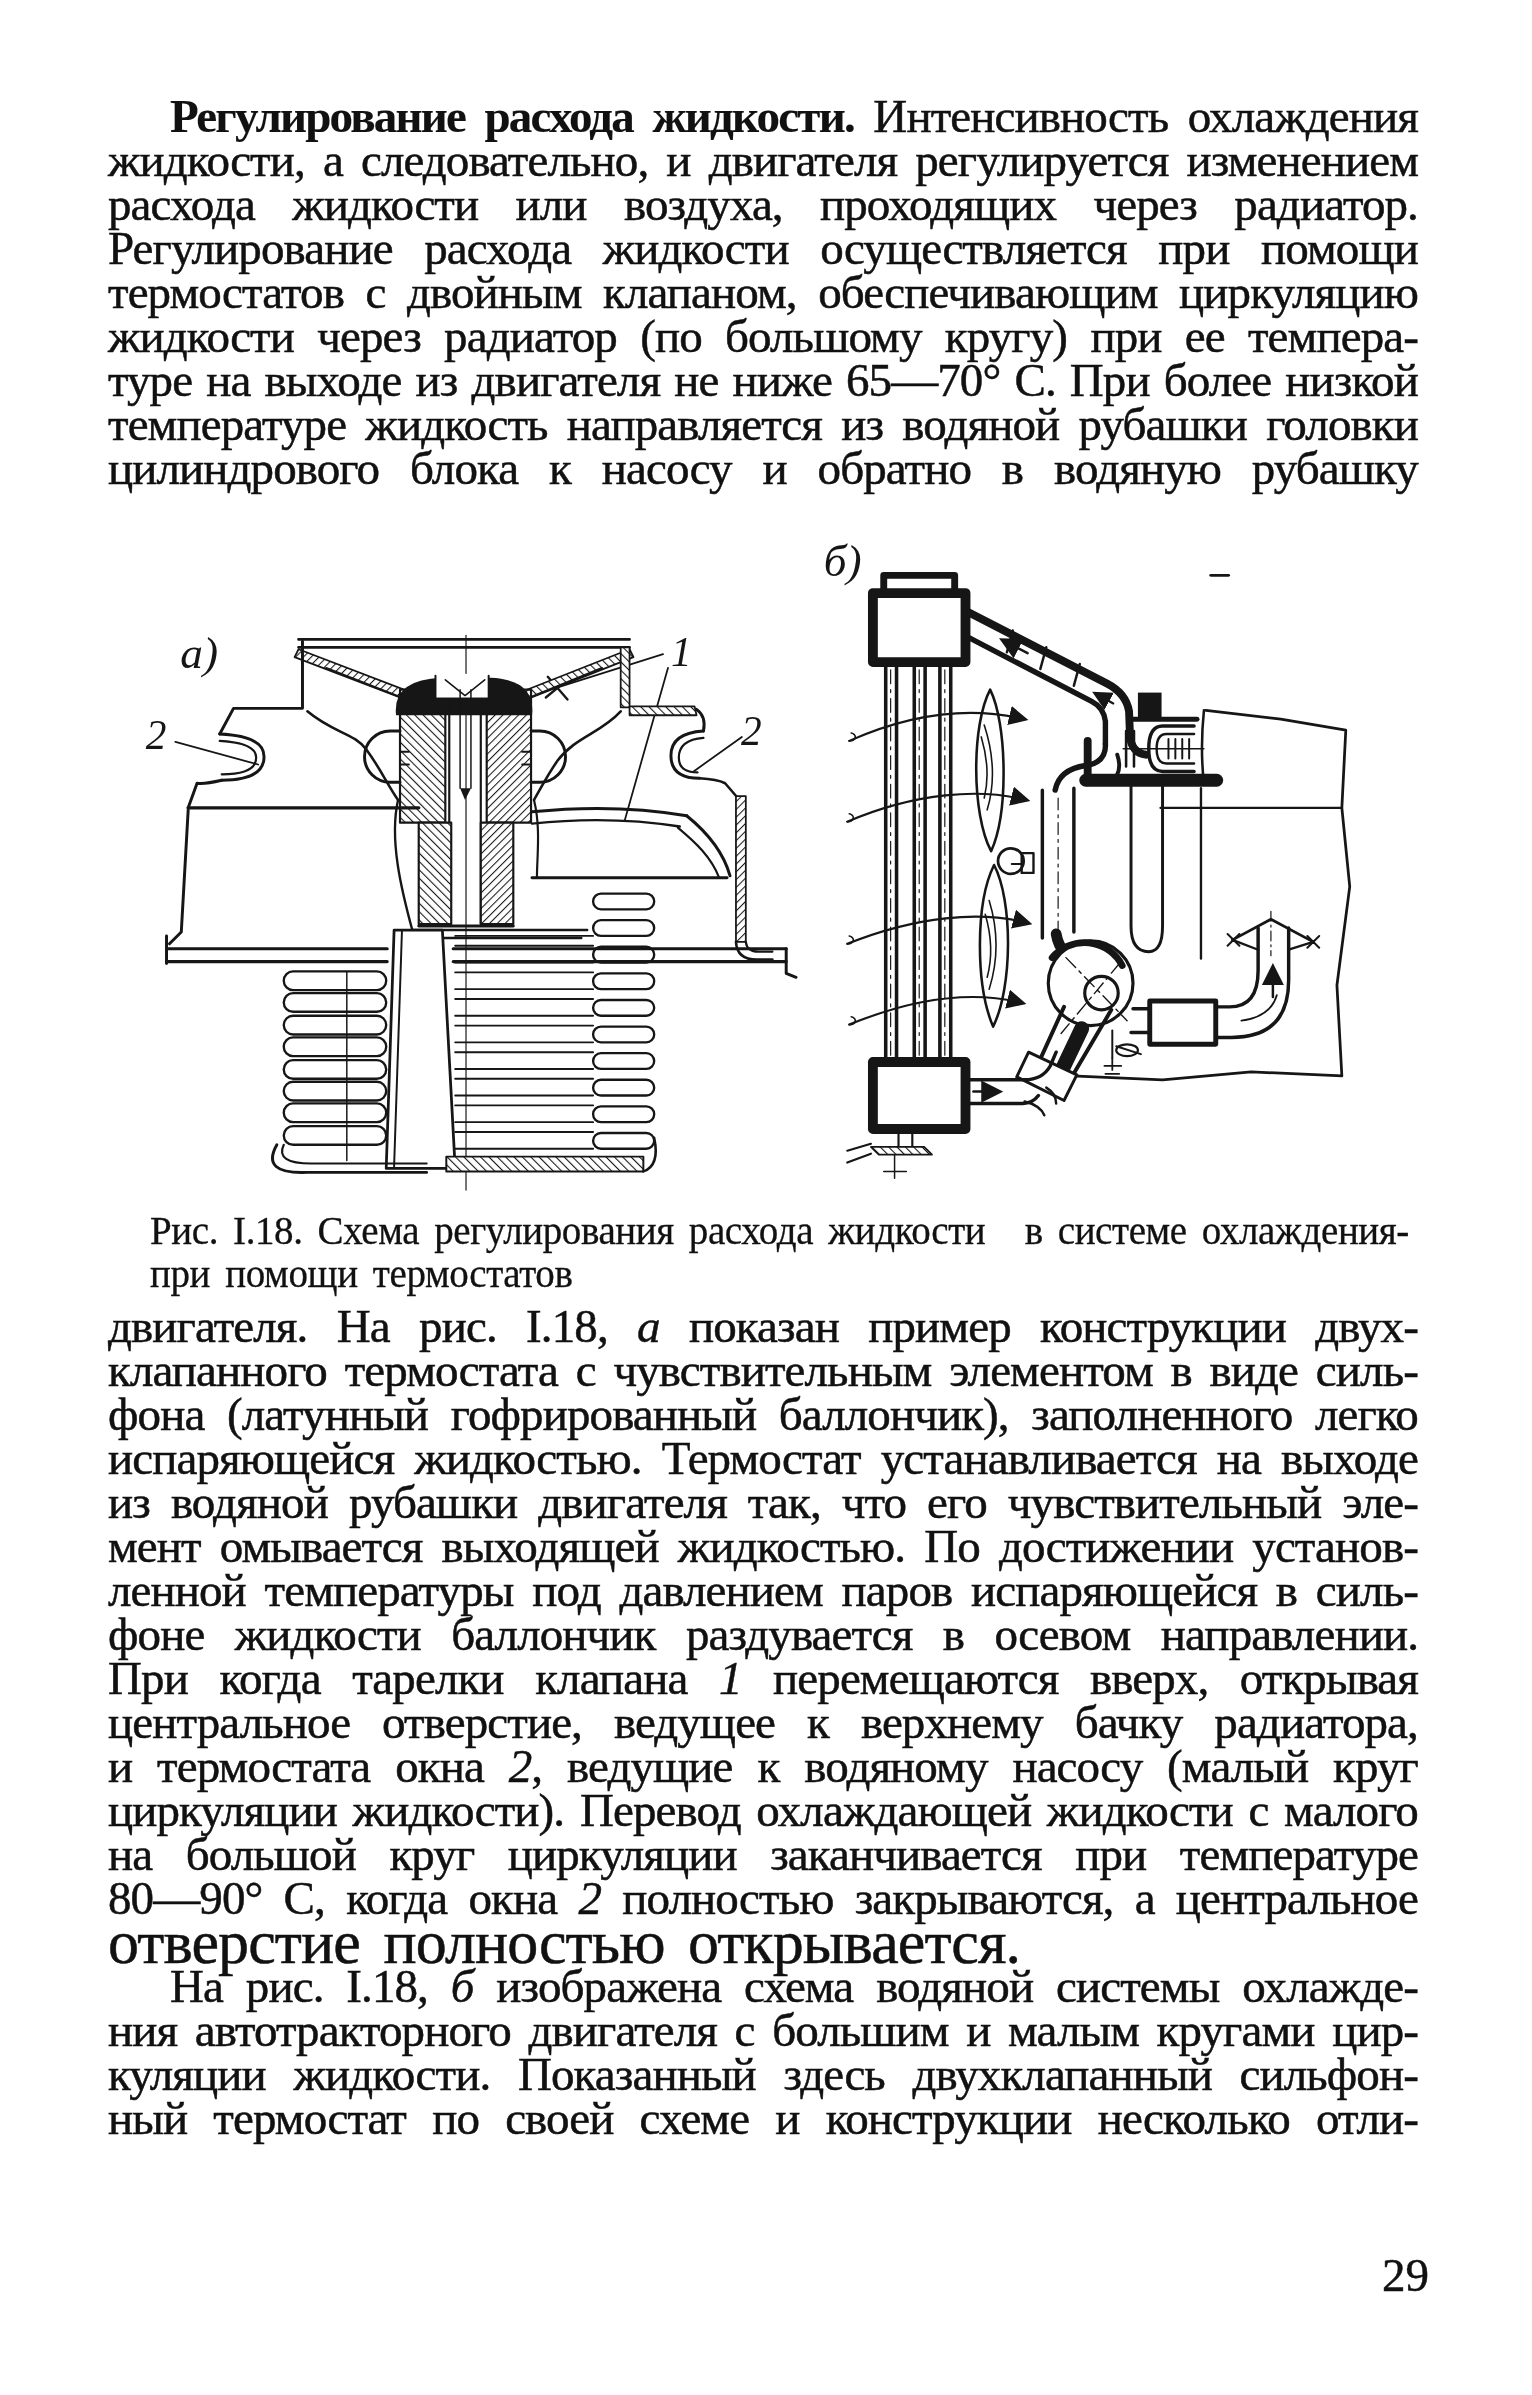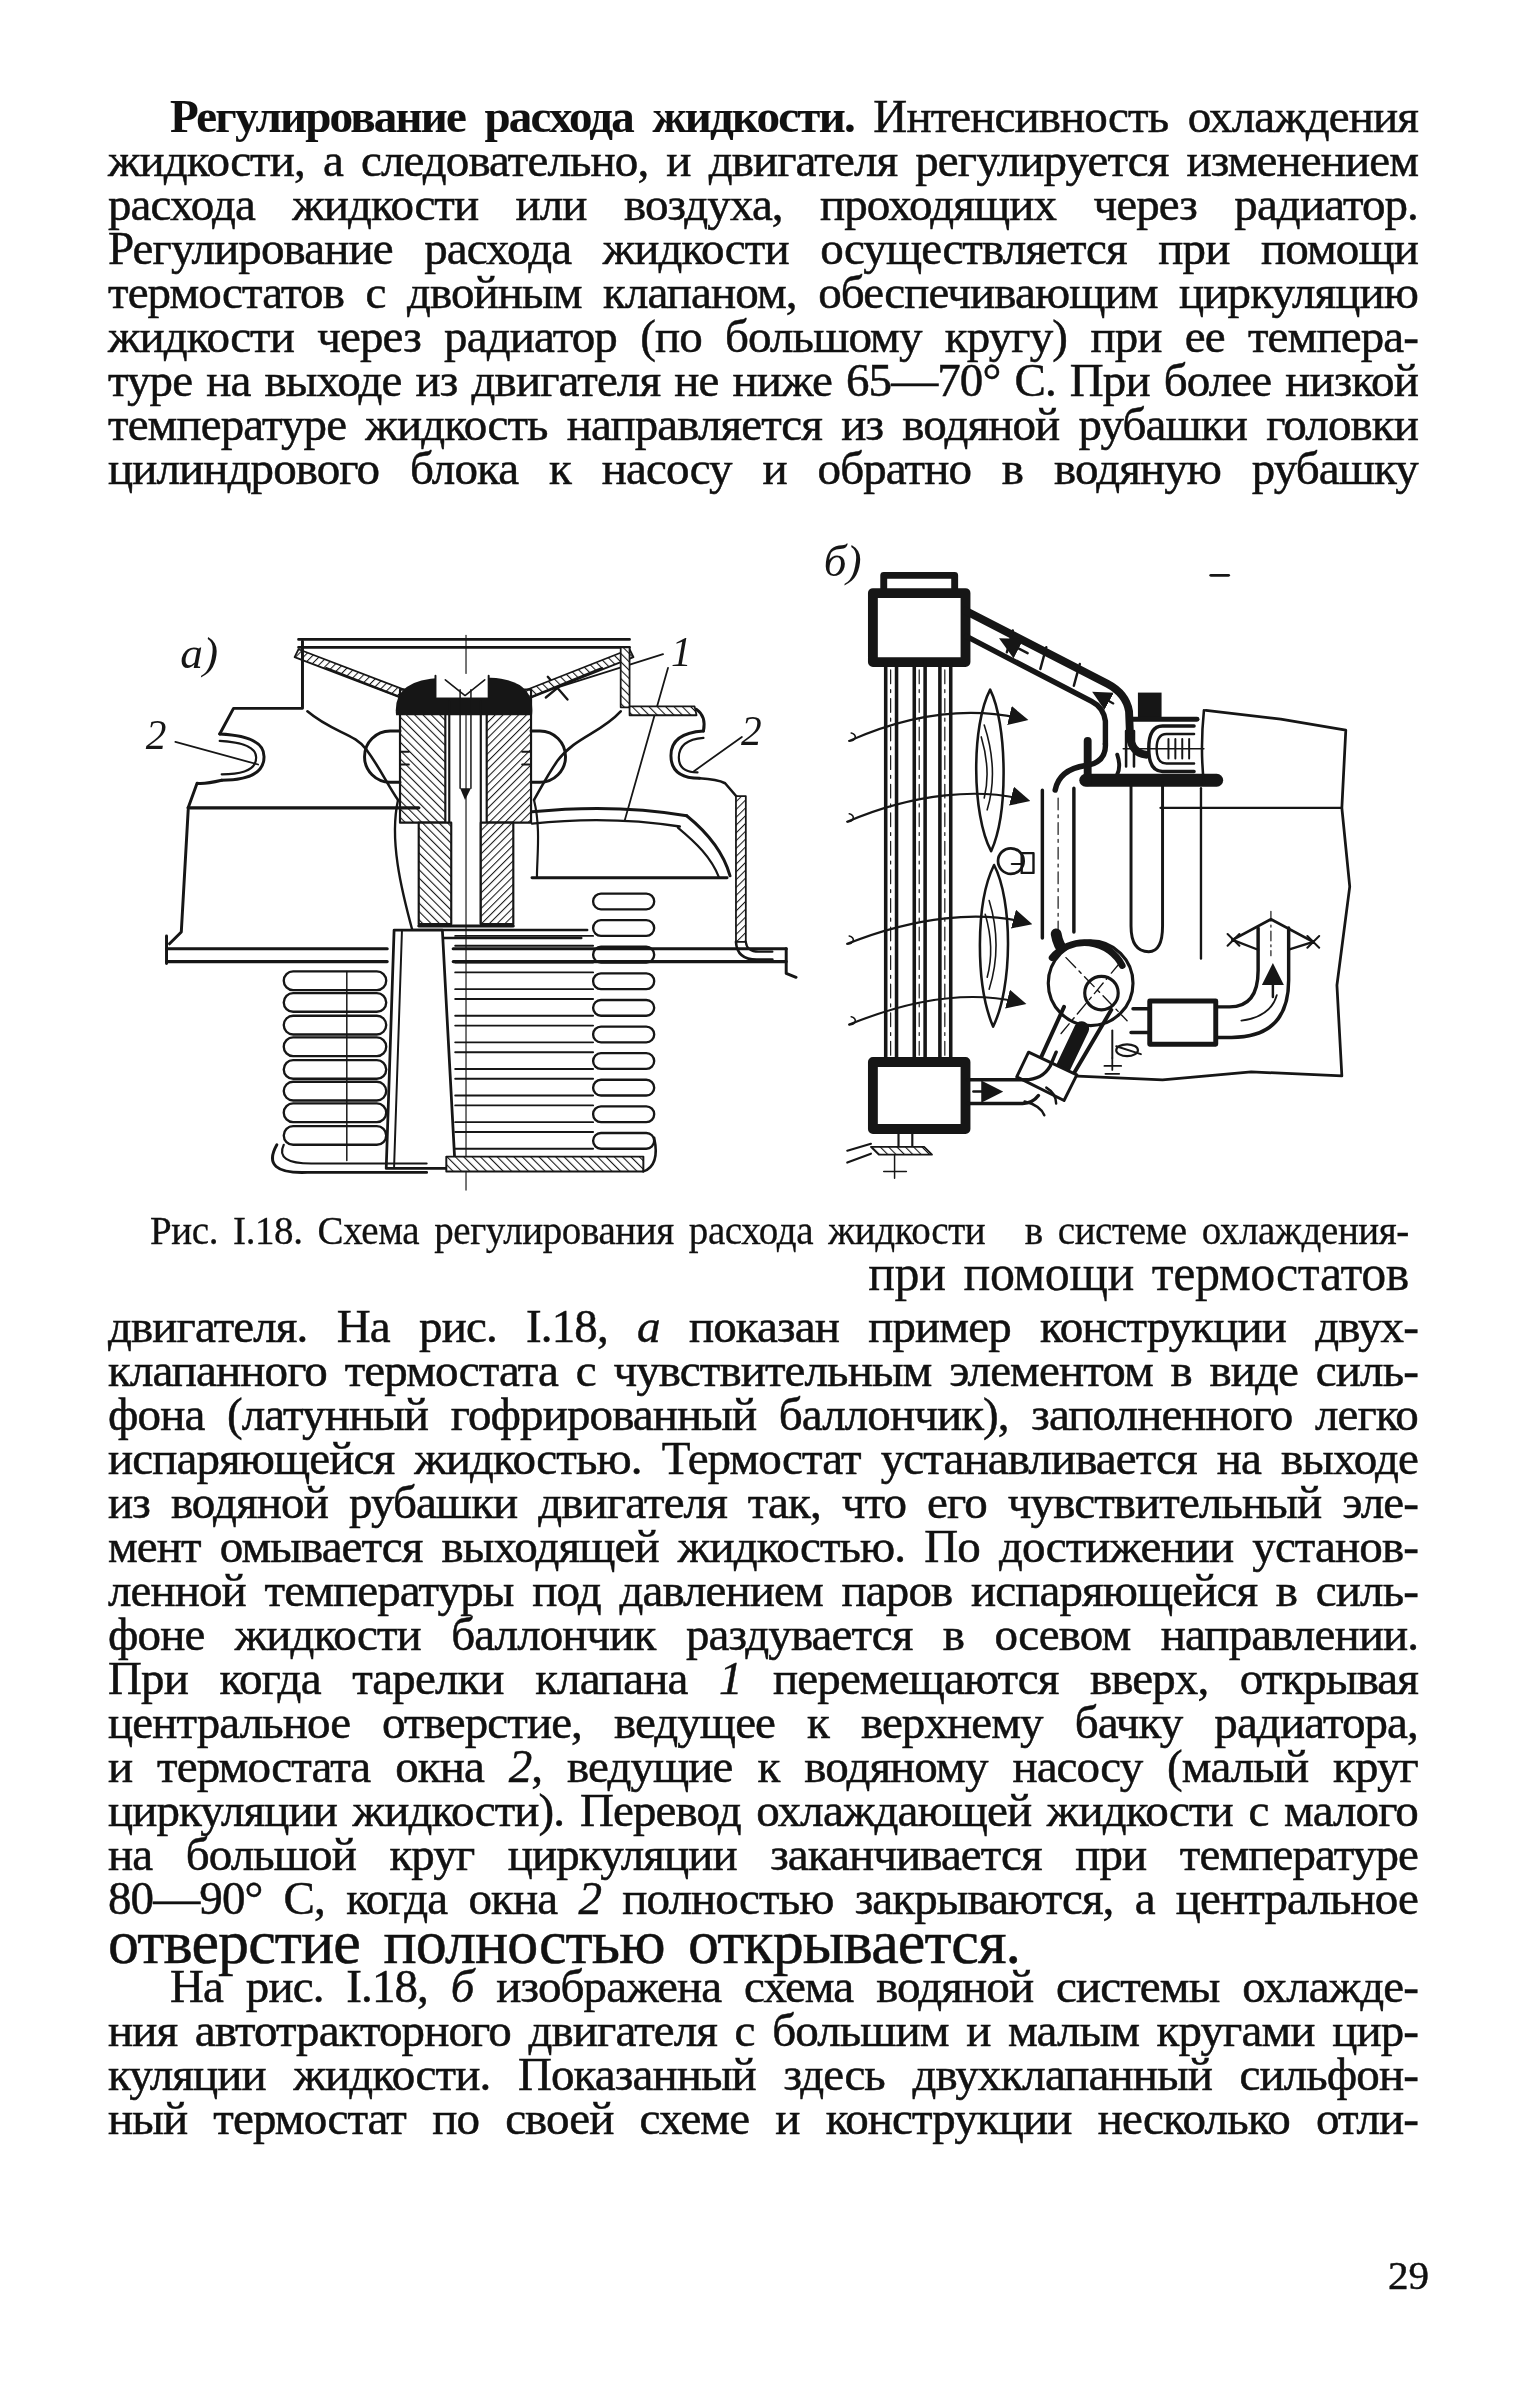--- a/index.html
+++ b/index.html
@@ -10,23 +10,23 @@
   -webkit-text-stroke:0.5px #111}
 .ln span{white-space:pre}
 .lnl{height:44px;line-height:44px;font-size:62px;letter-spacing:-0.9px;
   word-spacing:8.9px;-webkit-text-stroke:0.5px #111}
 .b{font-weight:bold;letter-spacing:-1.8px;-webkit-text-stroke:0.1px #111}
 .i{font-style:italic}
 .cap{position:absolute;left:150px;width:1259px}
 .cap .c1{display:flex;justify-content:space-between;height:43px;line-height:43px;
   font-size:39px;letter-spacing:-0.4px;-webkit-text-stroke:0.3px #111}
 .cap .c1 span{white-space:pre}
-.cap .c2{height:43px;line-height:43px;font-size:50px;text-align:right;
+.cap .c2{height:43px;line-height:43px;font-size:39px;text-align:left;
   letter-spacing:-0.4px;word-spacing:5.9px;-webkit-text-stroke:0.3px #111}
-.pgnum{position:absolute;top:2253px;right:104px;font-size:41px;line-height:44px;
+.pgnum{position:absolute;top:2253px;right:104px;font-size:47px;line-height:44px;
   -webkit-text-stroke:0.5px #111}
 </style></head>
 <body>
 <div class="blk" style="top:94px">
 <div class="ln" style="padding-left:62px">
       <span class="b">Регулирование</span>
       <span class="b">расхода</span>
       <span class="b">жидкости.</span>
       <span>Интенсивность</span>
       <span>охлаждения</span>

